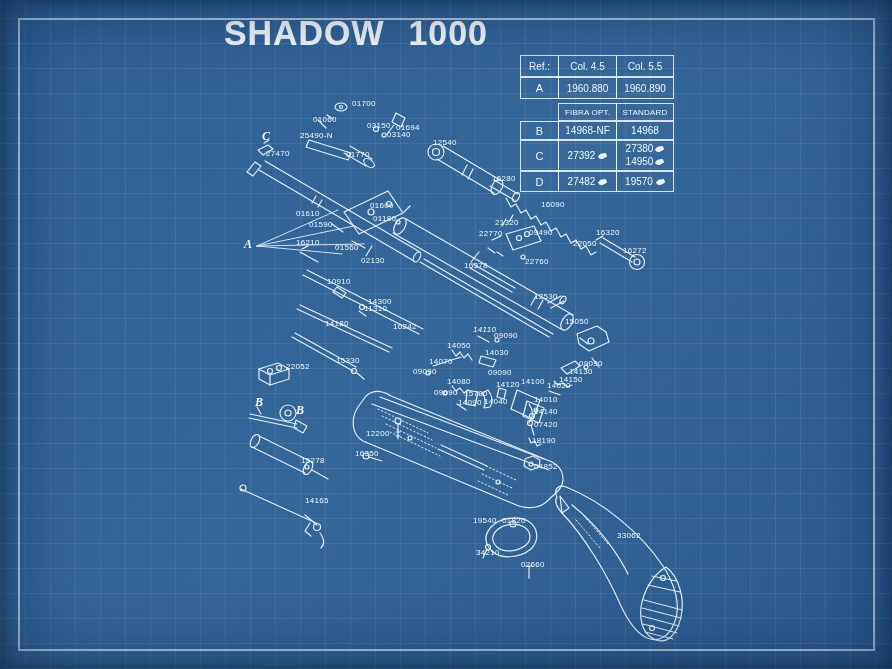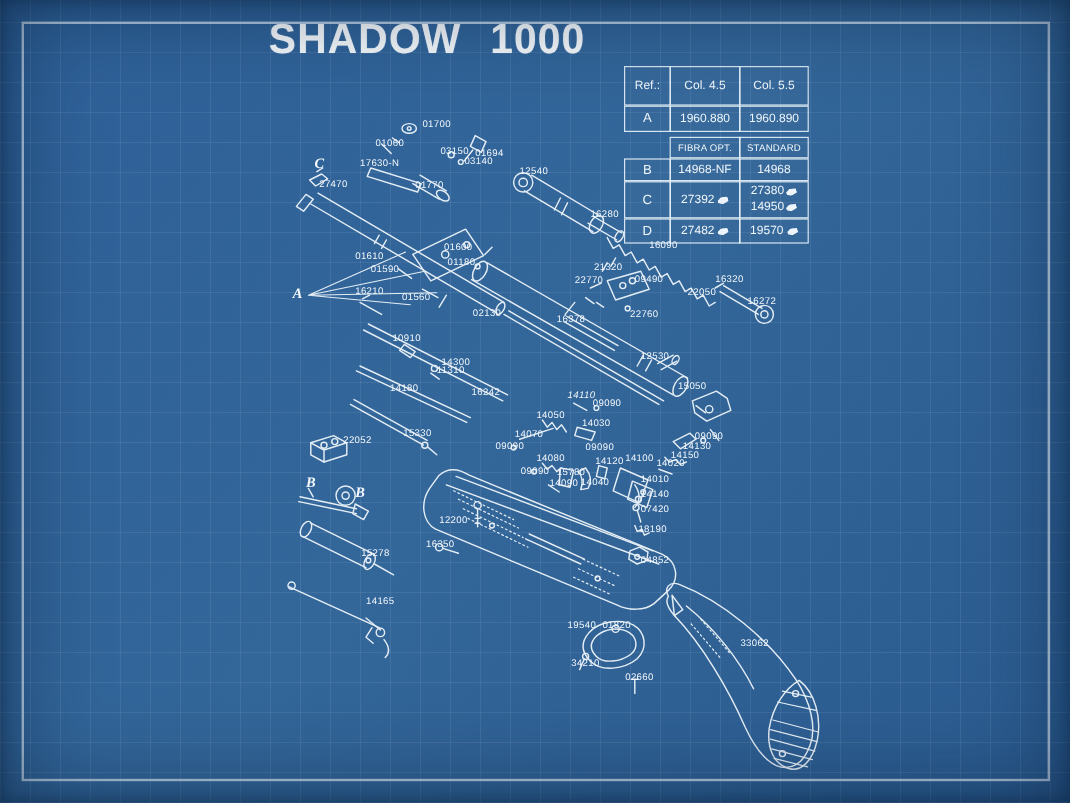--- a/index.html
+++ b/index.html
@@ -54,21 +54,21 @@
   .tcell{
     border:1px solid rgba(238,247,253,0.88);
     display:flex;align-items:center;justify-content:center;gap:3px;
     box-sizing:border-box;padding:0 2px;margin:0 0 0 -1px;
     background:rgba(255,255,255,0.02);
   }
   .tcell.first{margin-left:0;}
   .tcell.noborder{border-color:transparent;background:none;}
   .tcell.sub{font-size:8px;letter-spacing:0.2px;}
   .tcell.reflet{font-size:11px;}
-  .r0{height:33px;}
+  .r0{height:22px;}
   .r1{height:22px;}
   .r2{height:18px;margin-top:4px;}
   .r3{height:19px;}
   .r4{height:31px;}
   .r5{height:21px;}
   .stack{display:flex;flex-direction:column;align-items:flex-end;line-height:1.25;text-align:center;}
   .stack .ln{display:flex;align-items:center;gap:2px;}
   .pellet{
     width:9px;height:6px;display:inline-block;background:#eef5fa;
     clip-path:polygon(0 35%, 40% 0, 100% 22%, 100% 78%, 40% 100%, 0 65%);
@@ -263,34 +263,34 @@
       </g>
     </g>
   </svg>
 
   <div class="labels">
       <div class="part-label" style="left: 352px; top: 100px;">01700</div>
       <div class="part-label" style="left: 313px; top: 116px;">01060</div>
       <div class="part-label" style="left: 367px; top: 122px;">03150</div>
       <div class="part-label" style="left: 396px; top: 124px;">01694</div>
       <div class="part-label" style="left: 377px; top: 131px; margin-left: 10px;">03140</div>
-      <div class="part-label" style="left: 300px; top: 132px;">17630-N</div>
+      <div class="part-label" style="left: 300px; top: 132px;">25490-N</div>
       <div class="part-label" style="left: 346px; top: 151px;">01770</div>
       <div class="part-label marker" style="left: 262px; top: 130px;">C</div>
       <div class="part-label" style="left: 266px; top: 150px;">27470</div>
       <div class="part-label" style="left: 433px; top: 139px;">12540</div>
       <div class="part-label" style="left: 492px; top: 175px;">16280</div>
       <div class="part-label" style="left: 541px; top: 201px;">16090</div>
       <div class="part-label" style="left: 370px; top: 202px;">01600</div>
       <div class="part-label" style="left: 296px; top: 210px;">01610</div>
       <div class="part-label" style="left: 373px; top: 215px;">01180</div>
       <div class="part-label" style="left: 309px; top: 221px;">01590</div>
       <div class="part-label" style="left: 296px; top: 239px;">16210</div>
       <div class="part-label" style="left: 335px; top: 244px;">01560</div>
-      <div class="part-label" style="left: 361px; top: 257px; margin-left: 33px;">02130</div>
+      <div class="part-label" style="left: 361px; top: 257px;">02130</div>
       <div class="part-label marker" style="left: 244px; top: 238px;">A</div>
       <div class="part-label" style="left: 495px; top: 219px;">21320</div>
       <div class="part-label" style="left: 479px; top: 230px;">22770</div>
       <div class="part-label" style="left: 529px; top: 229px;">09490</div>
       <div class="part-label" style="left: 529px; top: 240px; margin-left: 44px;">22050</div>
       <div class="part-label" style="left: 596px; top: 229px;">16320</div>
       <div class="part-label" style="left: 623px; top: 247px;">16272</div>
       <div class="part-label" style="left: 525px; top: 258px;">22760</div>
       <div class="part-label" style="left: 464px; top: 262px;">16378</div>
       <div class="part-label" style="left: 327px; top: 278px;">10910</div>

